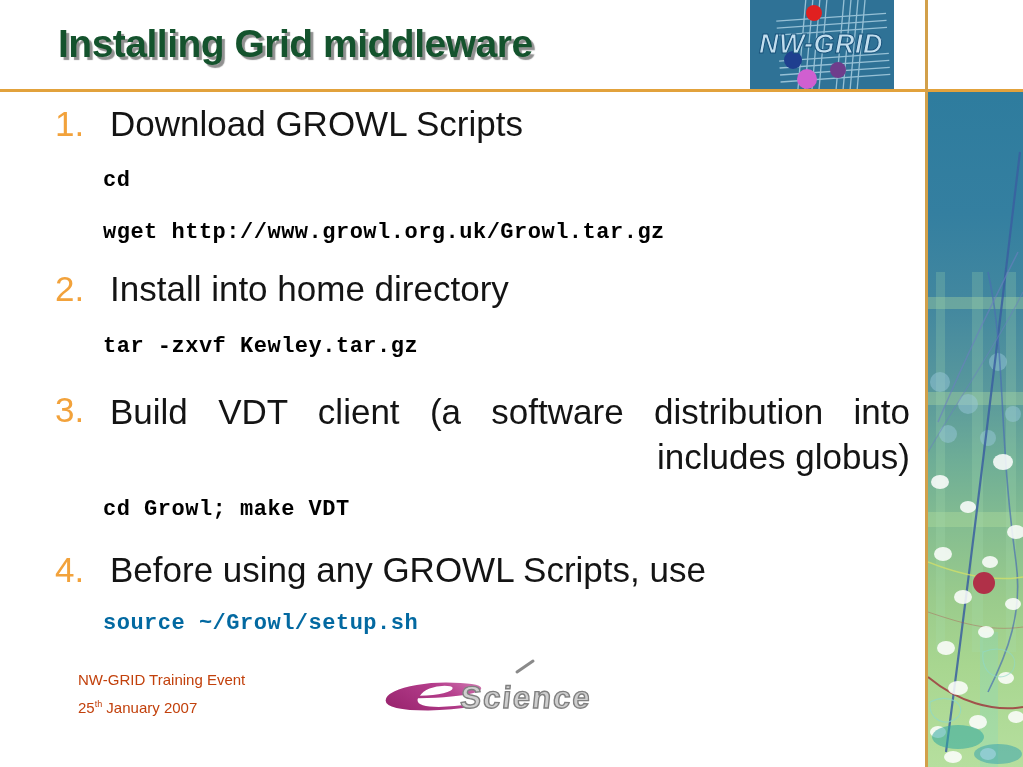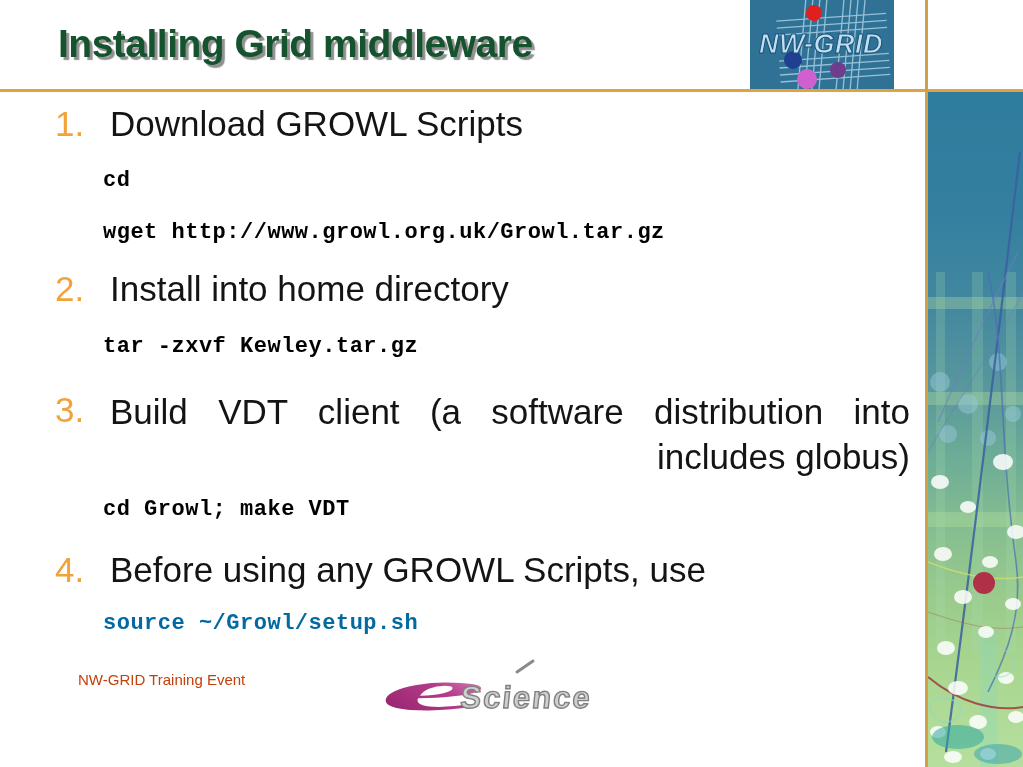--- a/index.html
+++ b/index.html
@@ -172,20 +172,21 @@
   </div>
   <div class="code" style="top:497px">cd Growl; make VDT</div>
 
   <div class="item" style="top:549px">
     <span class="num">4.</span><span class="txt">Before using any GROWL Scripts, use</span>
   </div>
   <div class="code red" style="top:611px">source ~/Growl/setup.sh</div>
 
   <div class="footer-left">
     <div>NW-GRID Training Event</div>
+    <div><span>25</span><sup>th</sup><span> January 2007</span></div>
   </div>
 
   <div class="escience">
     <svg width="240" height="78" viewBox="0 0 240 78">
       <defs>
         <linearGradient id="egrad" x1="0" y1="1" x2="1" y2="0">
           <stop offset="0" stop-color="#8E1A63"></stop>
           <stop offset="0.55" stop-color="#B53E8C"></stop>
           <stop offset="1" stop-color="#ECB6D8"></stop>
         </linearGradient>

